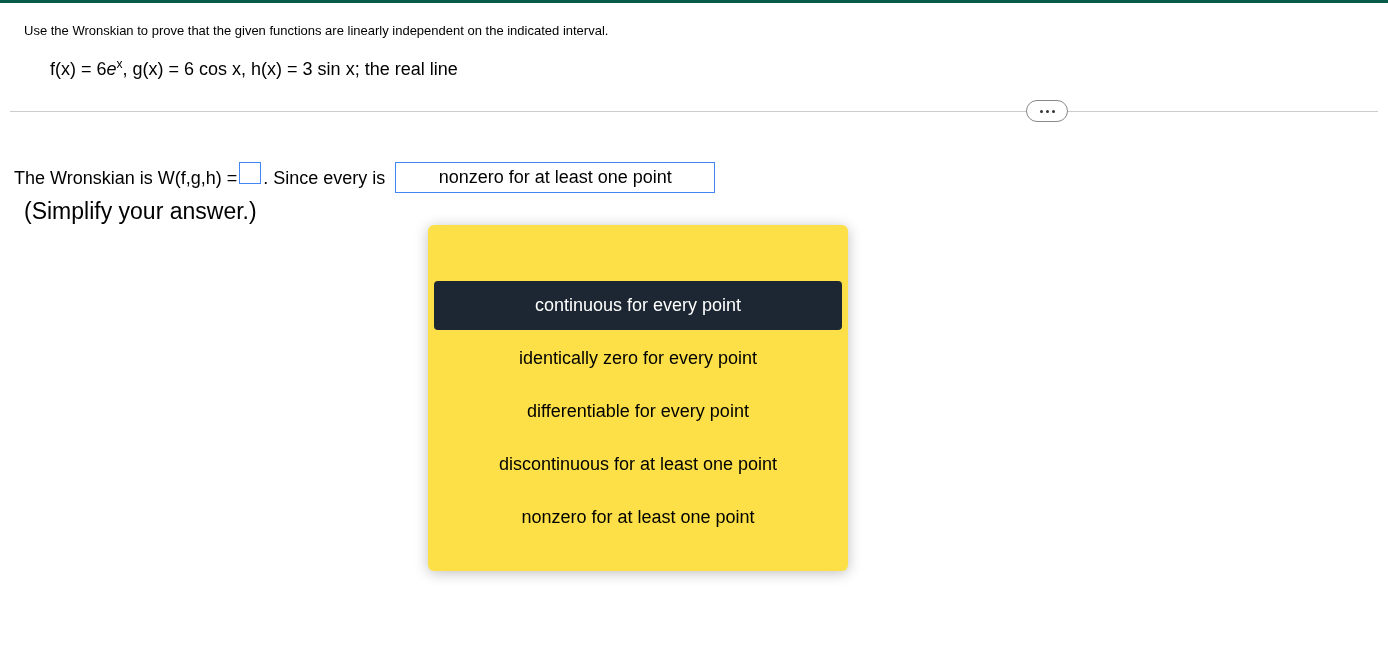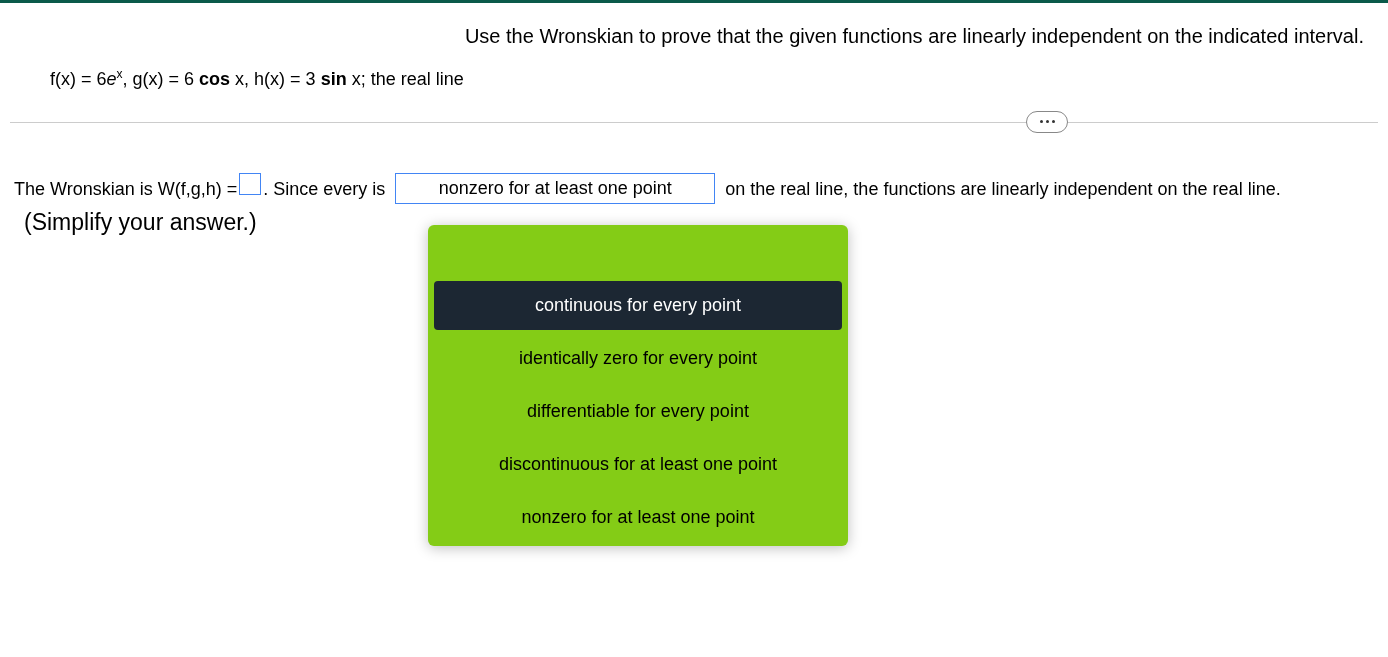--- a/index.html
+++ b/index.html
@@ -18,35 +18,34 @@
     }
     .top-border {
       height: 3px;
       background: #0a5a4a;
       width: 100%;
     }
     .question-area {
       padding: 18px 24px 28px 24px;
     }
     .question-prompt {
-      font-size: 20px;
+      font-size: 13px;
       line-height: 1.5;
       margin-bottom: 14px;
-      text-align: right;
     }
     .equation-line {
       font-size: 18px;
       padding-left: 26px;
       line-height: 1.6;
     }
     .equation-line .italic {
       font-style: italic;
     }
     .equation-line .bold {
-      font-weight: bold;
+      font-weight: normal;
     }
     .sup {
       font-size: 12px;
       vertical-align: super;
     }
     .divider-row {
       position: relative;
       height: 1px;
       background: #ccc;
       margin: 0 10px;
@@ -108,24 +107,24 @@
     }
     .simplify-note {
       padding: 4px 24px 0 24px;
       font-size: 23px;
     }
     .dropdown-container {
       position: absolute;
       left: 428px;
       top: 225px;
       width: 420px;
-      background: #84cc16;
+      background: #fde047;
       border-radius: 6px;
       box-shadow: 0 2px 14px rgba(0,0,0,0.25);
-      padding: 56px 6px 0 6px;
+      padding: 56px 6px 25px 6px;
     }
     .dropdown-option {
       padding: 14px 10px;
       text-align: center;
       font-size: 18px;
       cursor: pointer;
       border-radius: 4px;
       margin-bottom: 4px;
     }
     .dropdown-option.selected {
@@ -151,21 +150,20 @@
     <span class="dot"></span>
     <span class="dot"></span>
   </div>
 </div>
 
 <div class="answer-row">
   <span class="answer-text-chunk">The Wronskian is W(f,g,h) = </span>
   <span class="input-blank"></span>
   <span class="answer-text-chunk">. Since every is</span>
   <span class="dropdown-selected">nonzero for at least one point</span>
-  <span class="answer-text-chunk">on the real line, the functions are linearly independent on the real line.</span>
 </div>
 
 <div class="simplify-note">(Simplify your answer.)</div>
 
 <div class="dropdown-container">
   <div class="dropdown-option selected">continuous for every point</div>
   <div class="dropdown-option">identically zero for every point</div>
   <div class="dropdown-option">differentiable for every point</div>
   <div class="dropdown-option">discontinuous for at least one point</div>
   <div class="dropdown-option">nonzero for at least one point</div>

